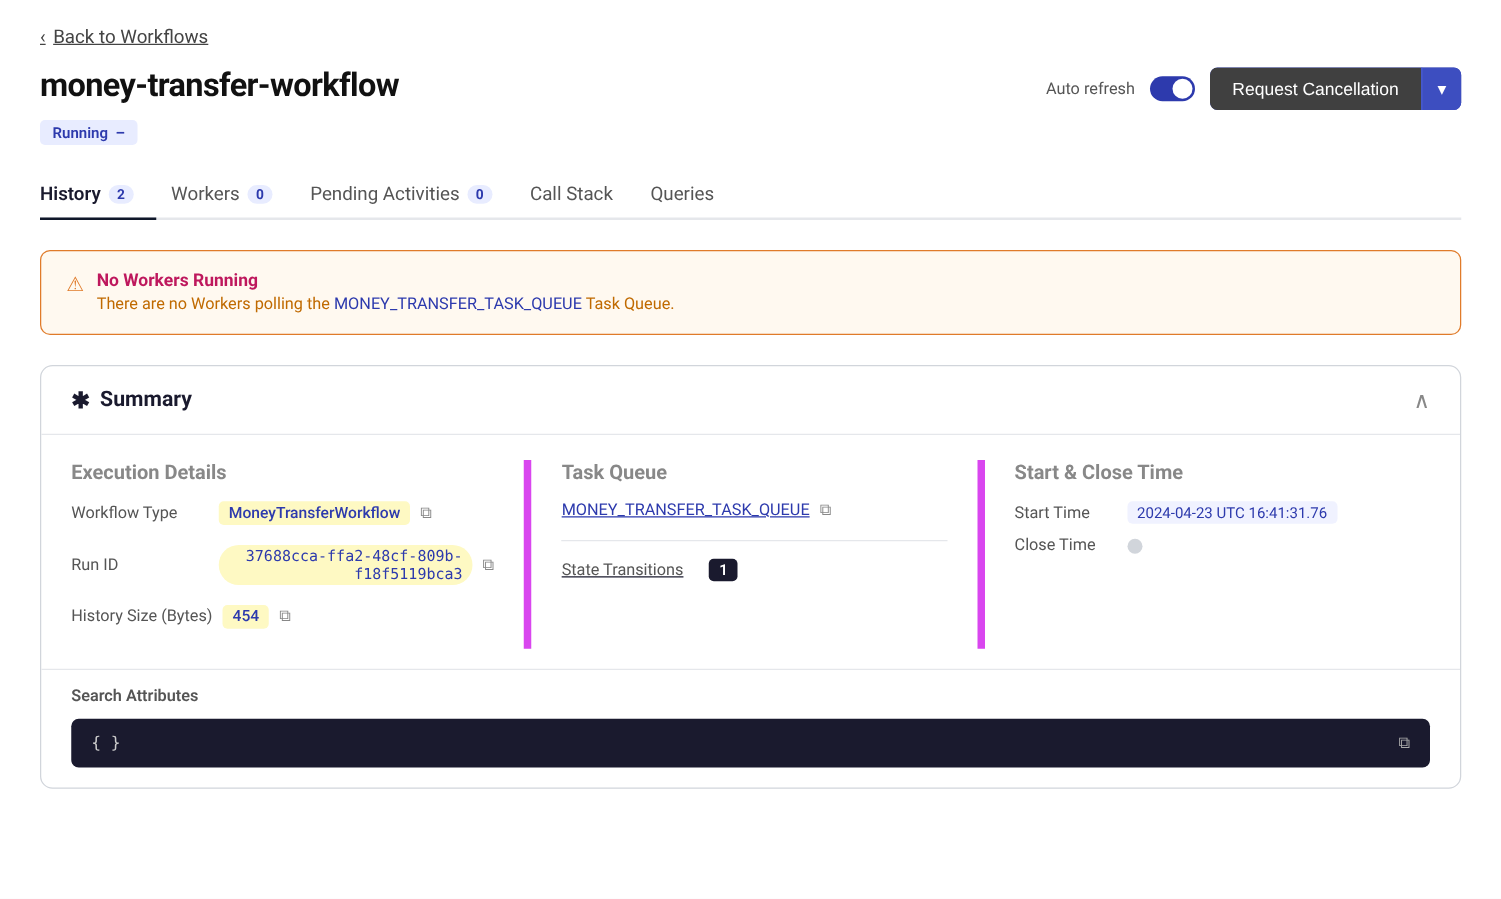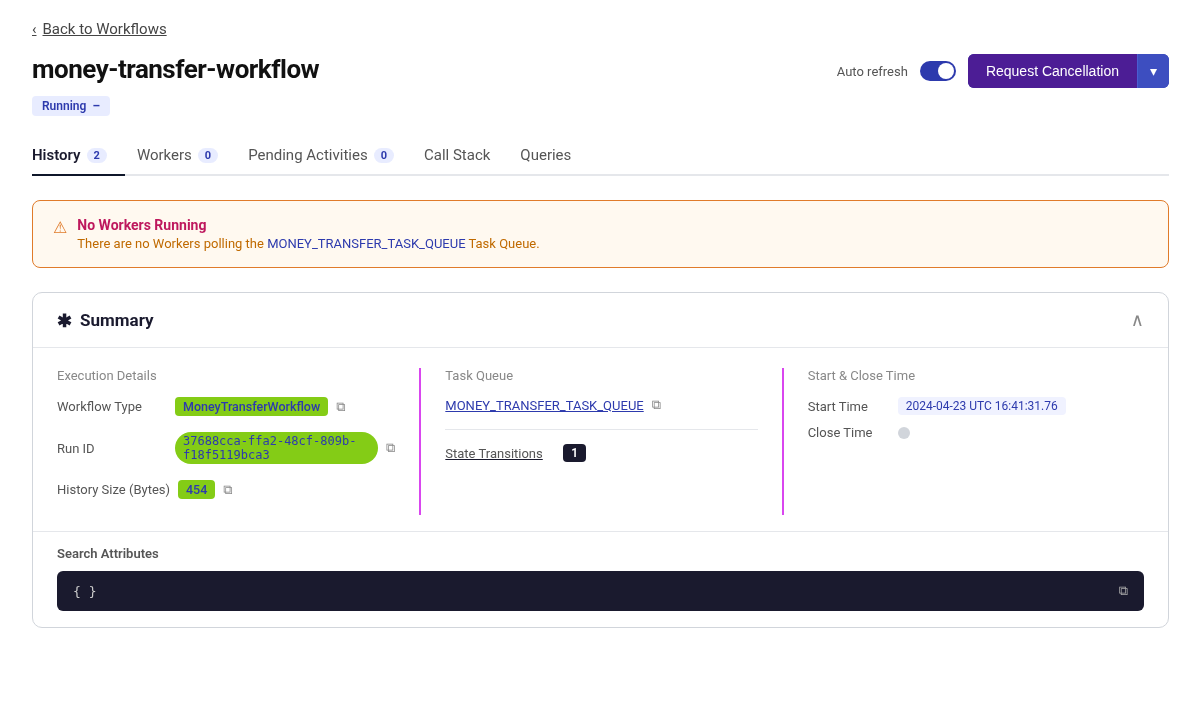--- a/index.html
+++ b/index.html
@@ -73,21 +73,21 @@
       color: #fff;
       border: none;
       border-radius: 6px;
       overflow: hidden;
       cursor: pointer;
       font-size: 14px;
       font-weight: 500;
     }
     .btn-cancel-main {
       padding: 9px 18px;
-      background: #4c1d95;
+      background: #404040;
       border: none;
       color: #fff;
       font-size: 14px;
       font-weight: 500;
       cursor: pointer;
     }
     .btn-cancel-arrow {
       padding: 9px 12px;
       background: #3d4ec0;
       border: none;
@@ -211,48 +211,49 @@
       display: grid;
       grid-template-columns: 1fr 1fr 1fr;
       gap: 0;
       padding: 20px 24px 16px 24px;
     }
     .summary-section {
       padding-right: 24px;
     }
     .summary-section + .summary-section {
       padding-left: 24px;
-      border-left: 2px solid #d946ef;
+      border-left: 6px solid #d946ef;
     }
     .summary-section-title {
-      font-size: 13px;
-      font-weight: 400;
+      font-size: 16px;
+      font-weight: 700;
       color: #888;
       margin-bottom: 14px;
       text-transform: none;
     }
     .field-row {
       display: flex;
       align-items: center;
       gap: 8px;
       margin-bottom: 16px;
       font-size: 13px;
     }
     .field-label {
       color: #555;
       white-space: nowrap;
       min-width: 110px;
     }
     .field-value {
-      background: #84cc16;
+      background: #fef9c3;
       color: #2d3aad;
       border-radius: 4px;
       padding: 2px 8px;
       font-size: 12.5px;
       font-weight: 500;
+      text-align: right;
     }
     .field-value.mono {
       font-family: monospace;
       font-size: 12px;
       border-radius: 16px;
     }
     .copy-icon {
       color: #888;
       cursor: pointer;
       font-size: 13px;

